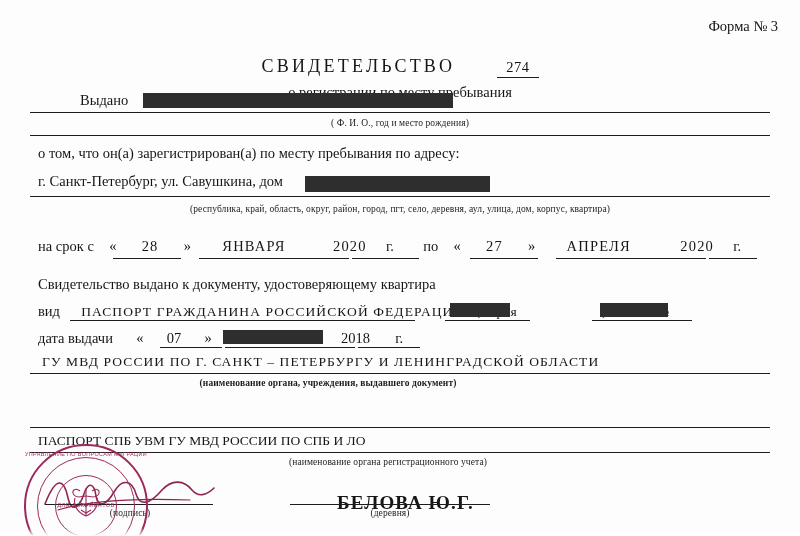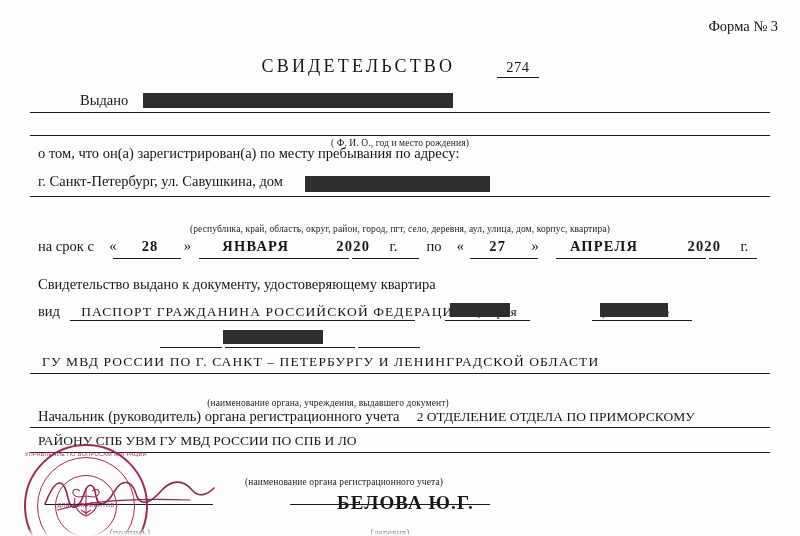--- a/index.html
+++ b/index.html
@@ -24,21 +24,20 @@
   .rule {
     position: absolute;
     height: 0;
     border-bottom: 1px solid #1d1d1d;
   }
   .caption {
     font-size: 9.5px;
     text-align: center;
     color: #1d1d1d;
     letter-spacing: 0.1px;
-    margin-top: 20px;
   }
 
   
   #form-no {
     top: 18px;
     right: 22px;
     font-size: 14.5px;
   }
   #title-block {
     top: 47px;
@@ -83,21 +82,21 @@
   #addr-line { top: 173px; left: 38px; }
   #addr-redact-1 {
     top: 176px; left: 305px; width: 185px; height: 16px; background: #2e2e2e;
   }
   #rule-2 { top: 196px; left: 30px; width: 740px; }
   #rule-2b { top: 135px; left: 30px; width: 740px; }
   #cap-2 { top: 204px; left: 0; width: 800px; }
 
   
   #term-row { top: 238px; left: 38px; }
-  #term-row .f { font-weight: bold; letter-spacing: 1.2px; }
+  #term-row .f { font-weight: normal; letter-spacing: 1.2px; }
   #rule-term-1 { top: 258px; left: 113px; width: 68px; }
   #rule-term-2 { top: 258px; left: 199px; width: 150px; }
   #rule-term-3 { top: 258px; left: 352px; width: 67px; }
   #rule-term-4 { top: 258px; left: 470px; width: 68px; }
   #rule-term-5 { top: 258px; left: 556px; width: 150px; }
   #rule-term-6 { top: 258px; left: 709px; width: 48px; }
 
   
   #doc-line-1 { top: 276px; left: 38px; }
   #doc-line-2 { top: 303px; left: 38px; }
@@ -108,28 +107,28 @@
   #rule-doc-num { top: 320px; left: 592px; width: 100px; }
 
   #doc-line-3 { top: 330px; left: 38px; }
   #doc-date-redact { top: 330px; left: 223px; width: 100px; height: 14px; background: #2e2e2e; }
   #rule-date-day { top: 347px; left: 160px; width: 62px; }
   #rule-date-month { top: 347px; left: 225px; width: 130px; }
   #rule-date-year { top: 347px; left: 358px; width: 62px; }
 
   #doc-line-4 { top: 354px; left: 42px; }
   #rule-3 { top: 373px; left: 30px; width: 740px; }
-  #cap-3 { top: 378px; left: 0; width: 656px; }
+  #cap-3 { top: 378px; left: 0; width: 656px; font-weight: bold; }
 
   
   #chief-line-1 { top: 408px; left: 38px; }
   #chief-line-2 { top: 433px; left: 38px; }
   #rule-4a { top: 427px; left: 30px; width: 740px; }
   #rule-4b { top: 452px; left: 30px; width: 740px; }
-  #cap-4 { top: 457px; left: 0; width: 688px; }
+  #cap-4 { top: 457px; left: 0; width: 688px; padding-left: 44px; }
 
   
   #sign-name { top: 492px; left: 337px; font-size: 19px; letter-spacing: 1.1px; font-weight: bold; }
   #rule-sig-1 { top: 504px; left: 45px; width: 168px; }
   #rule-sig-2 { top: 504px; left: 290px; width: 200px; }
   #cap-5 { top: 508px; left: 45px; width: 170px; }
   #cap-6 { top: 508px; left: 290px; width: 200px; }
 
   
   #signature {
@@ -168,20 +167,21 @@
 </style>
 </head>
 <body>
 
 <div id="page">
 
   <div class="abs txt" id="form-no">Форма № 3</div>
 
   <div class="abs" id="title-block">
     <span id="title-main">СВИДЕТЕЛЬСТВО</span><span id="title-number">274</span>
+    <div id="title-sub">о регистрации по месту пребывания</div>
   </div>
 
   <div class="abs txt" id="issued-label">Выдано</div>
   <div class="abs" id="issued-redact-1"></div>
   <div class="rule" id="rule-1"></div>
   <div class="abs caption" id="cap-1">( Ф. И. О., год и место рождения)</div>
 
   <div class="rule" id="rule-2b"></div>
   <div class="abs txt" id="addr-line">г. Санкт-Петербург, ул. Савушкина, дом</div>
   <div class="abs txt" id="about-line">о том, что он(а) зарегистрирован(а) по месту пребывания по адресу:</div>
@@ -237,35 +237,43 @@
     <span class="txt-sm">,</span>
     <span style="display:inline-block;width:44px"></span>
     <span class="txt-sm">№</span>
   </div>
   <div class="abs" id="doc-series-redact"></div>
   <div class="abs" id="doc-num-redact"></div>
   <div class="rule" id="rule-doc-vid"></div>
   <div class="rule" id="rule-doc-ser"></div>
   <div class="rule" id="rule-doc-num"></div>
 
+  <div class="abs txt" id="doc-line-3">
+    <span>дата выдачи</span>
+    <span style="display:inline-block;width:16px"></span>
+    <span>«</span>
+    <span style="display:inline-block;width:16px"></span>
+    <span>07</span>
+    <span style="display:inline-block;width:16px"></span>
+    <span>»</span>
+    <span style="display:inline-block;width:122px"></span>
+    <span>2018</span>
+    <span style="display:inline-block;width:18px"></span>
+    <span>г.</span>
+  </div>
   <div class="abs" id="doc-date-redact"></div>
   <div class="rule" id="rule-date-day"></div>
   <div class="rule" id="rule-date-month"></div>
   <div class="rule" id="rule-date-year"></div>
 
   <div class="abs txt-sm sp-wide" id="doc-line-4">ГУ  МВД  РОССИИ  ПО  Г. САНКТ – ПЕТЕРБУРГУ  И  ЛЕНИНГРАДСКОЙ ОБЛАСТИ</div>
   <div class="rule" id="rule-3"></div>
   <div class="abs caption" id="cap-3">(наименование органа, учреждения, выдавшего документ)</div>
 
-  <div class="abs txt" id="chief-line-1">
-    <span>Начальник (руководитель) органа регистрационного учета</span>
-    <span style="display:inline-block;width:10px"></span>
-    <span class="txt-sm">2 ОТДЕЛЕНИЕ ОТДЕЛА  ПО ПРИМОРСКОМУ</span>
-  </div>
-  <div class="abs txt-sm" id="chief-line-2">РАЙОНУ  СПБ УВМ  ГУ  МВД РОССИИ  ПО  СПБ  И  ЛО</div>
+  <div class="abs txt-sm" id="chief-line-2">ПАСПОРТ  СПБ УВМ  ГУ  МВД РОССИИ  ПО  СПБ  И  ЛО</div>
   <div class="rule" id="rule-4a"></div>
   <div class="rule" id="rule-4b"></div>
   <div class="abs caption" id="cap-4">(наименование органа регистрационного учета)</div>
 
   <svg class="abs" id="signature" viewBox="0 0 180 46">
     <path d="M5 34 C 16 6, 24 8, 28 28 C 31 41, 38 41, 44 24 C 48 12, 54 12, 56 26 C 58 38, 66 36, 74 22 C 82 8, 92 10, 96 24 C 100 37, 110 34, 122 20 C 132 9, 144 10, 152 20 C 158 27, 166 26, 174 18" fill="none" stroke="#8e2550" stroke-width="1.6" stroke-linecap="round"></path>
     <path d="M18 40 C 50 30, 96 28, 150 30" fill="none" stroke="#8e2550" stroke-width="1.1" stroke-linecap="round"></path>
   </svg>
 
   <div class="abs" id="sign-name">БЕЛОВА Ю.Г.</div>

